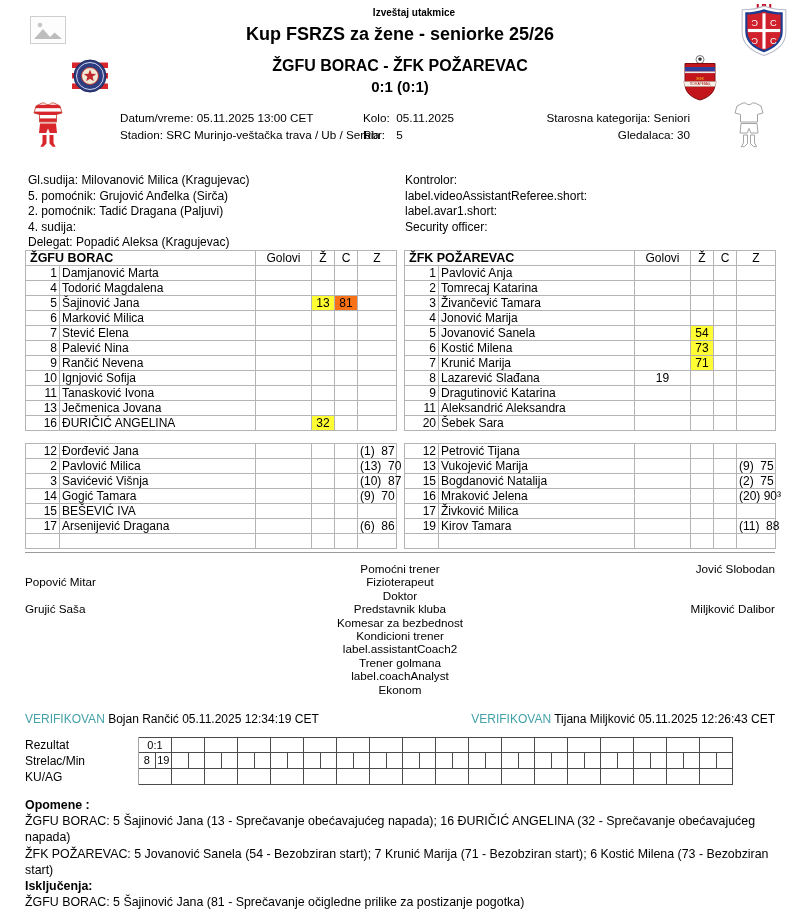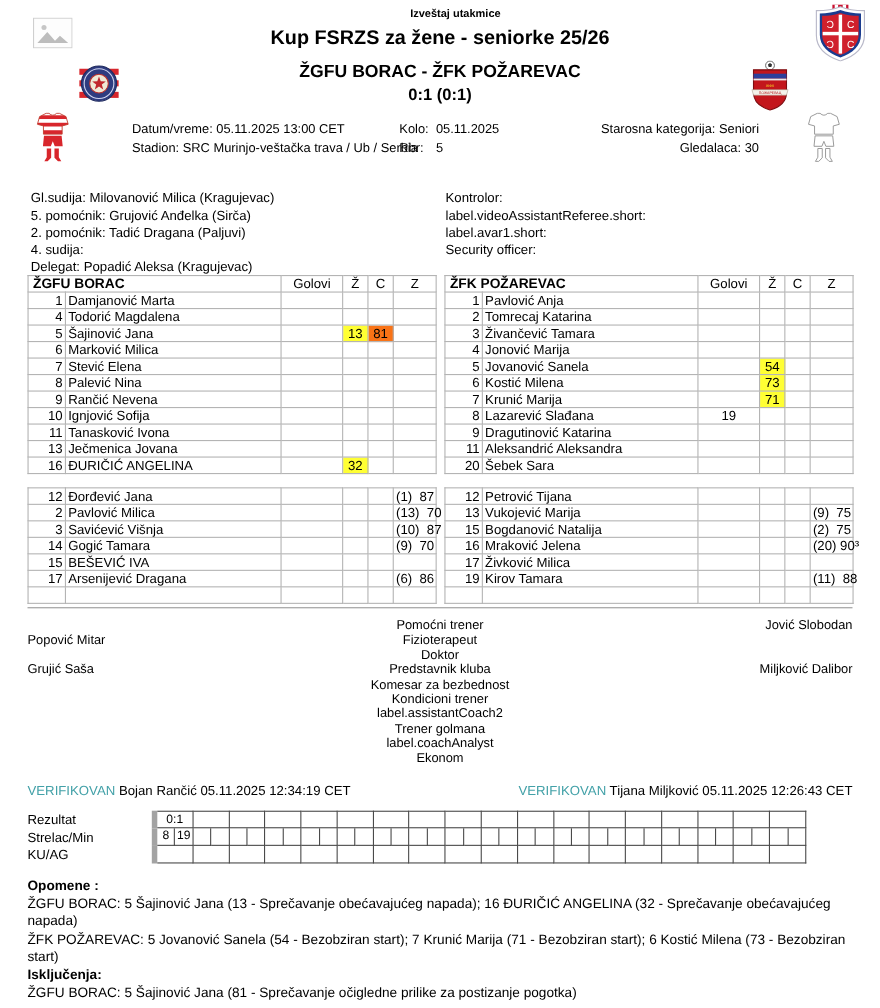--- a/index.html
+++ b/index.html
@@ -60,21 +60,21 @@
   .staff-away { width:220px; text-align:right; white-space:nowrap; }
 
   
   #verify { position:absolute; left:25px; top:712px; width:750px; font-size:12px; display:flex; justify-content:space-between; }
   .v-status { color:#43a1a8; }
 
   
   #grid { position:absolute; left:25px; top:737px; width:745px; }
   .grid-row { display:flex; height:16px;gap:33px; }
   .grid-label { width:80px; font-size:12px; line-height:16px; }
-  .grid-cells { width:595px; display:grid; border-left:5px solid #a3a3a3; }
+  .grid-cells { width:595px; display:grid; border-left:1px solid #a3a3a3; }
   .gc18 { grid-template-columns:repeat(18,1fr); }
   .gc36 { grid-template-columns:repeat(36,1fr); }
   .gcell { border-right:1px solid #4a4a4a; border-bottom:1px solid #4a4a4a; font-size:11px; text-align:center; line-height:15px; overflow:hidden; }
   .grid-row.first .gcell { border-top:1px solid #4a4a4a; }
 
   
   #notes { position:absolute; left:25px; top:797px; width:752px; font-size:12.4px; line-height:16.2px; }
   #notes .nt { font-weight:bold; }
   #notes .gap { height:13px; }
 

